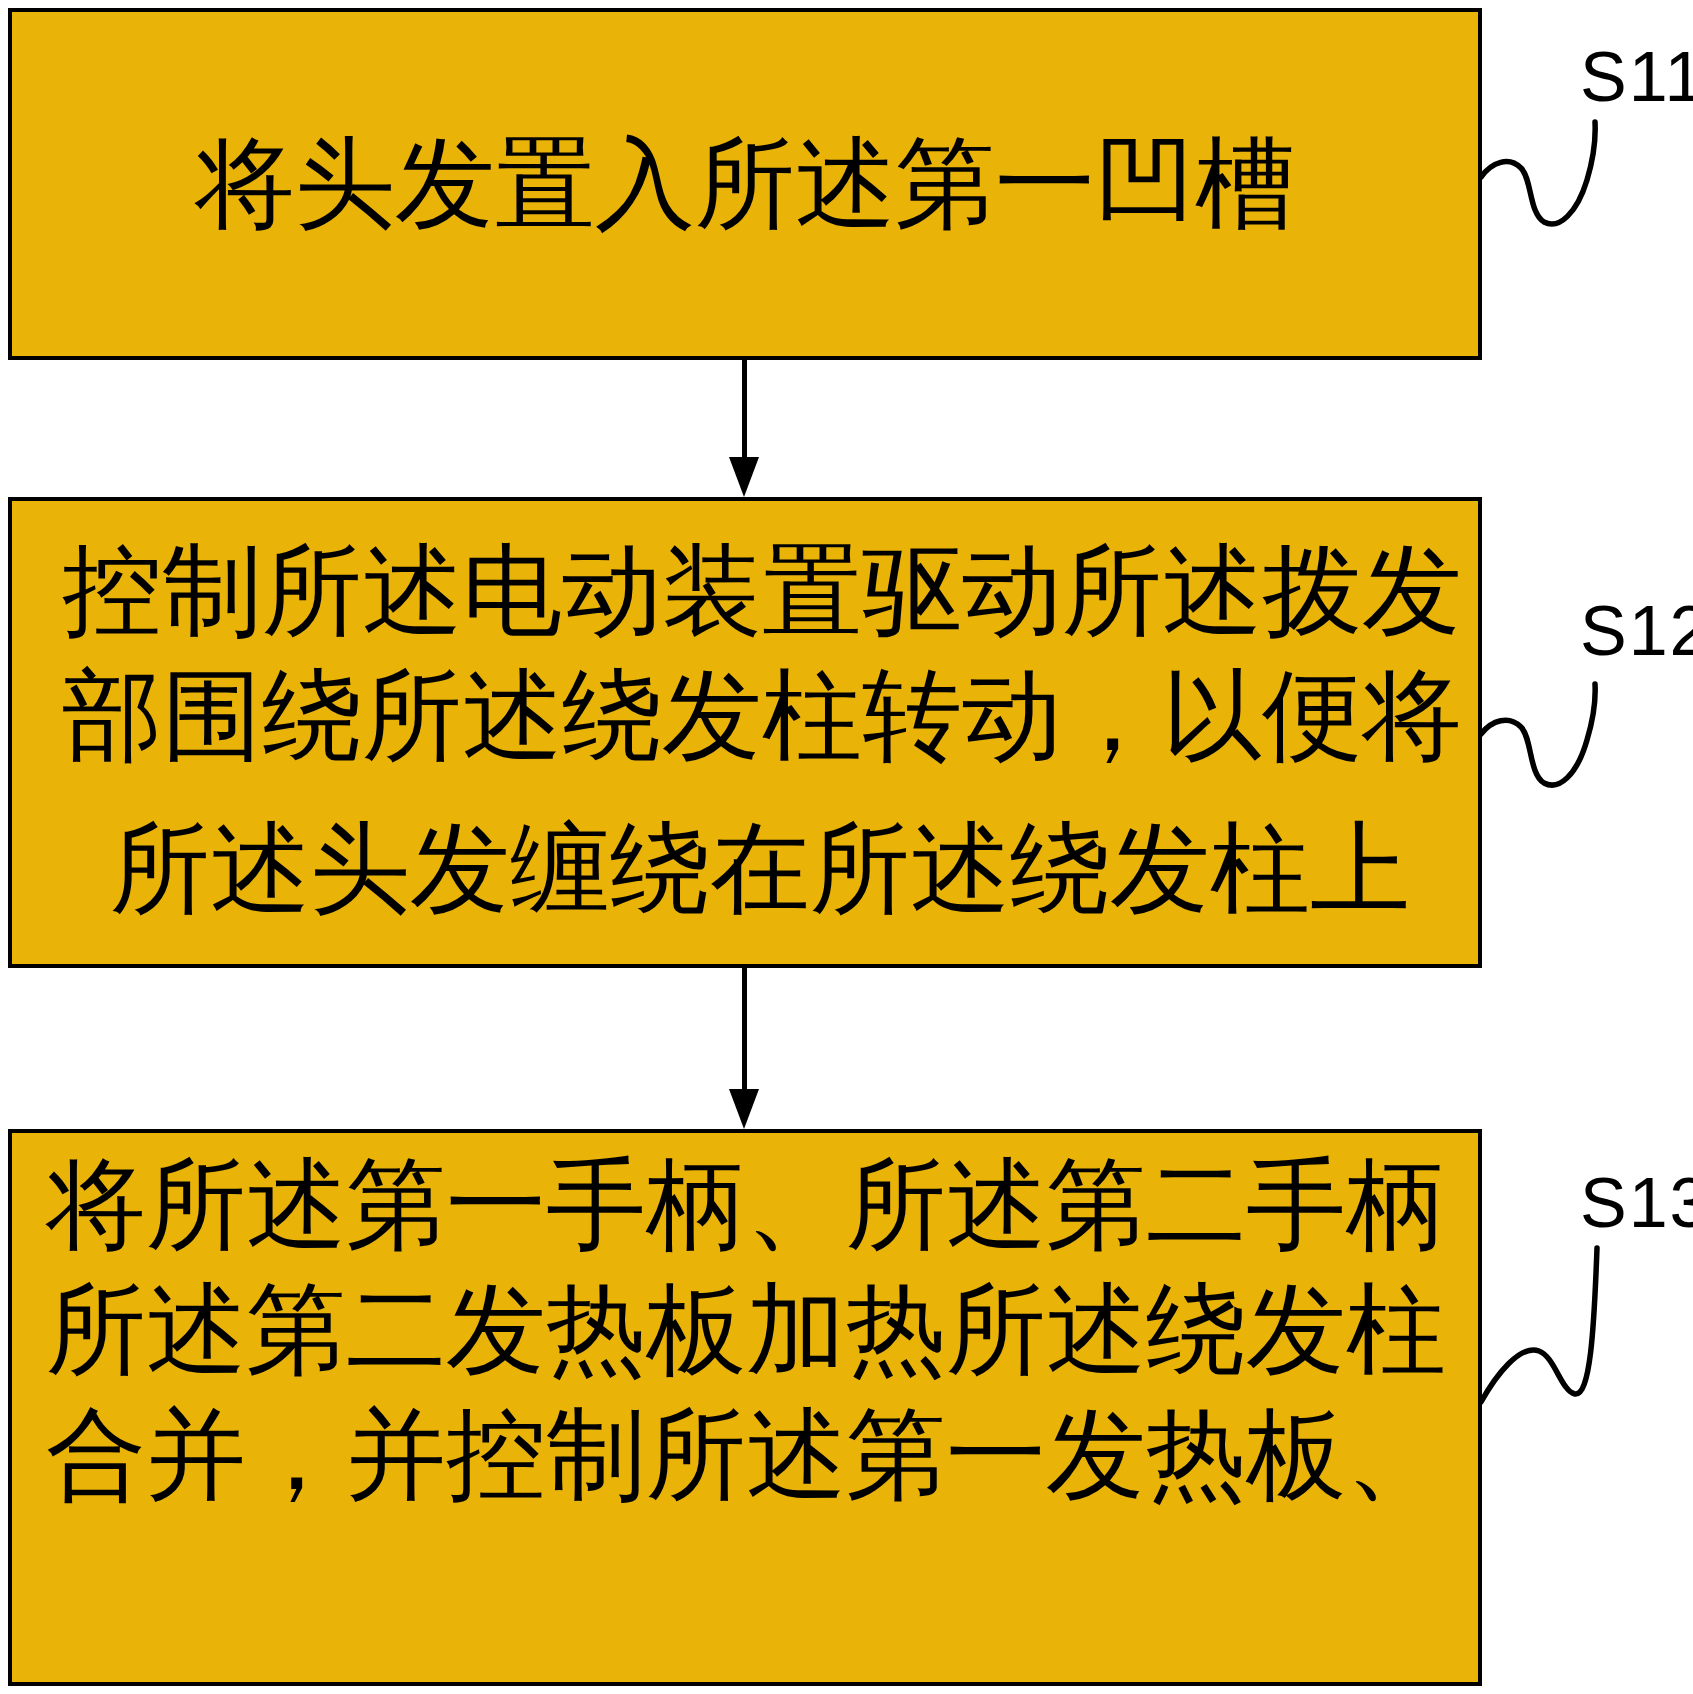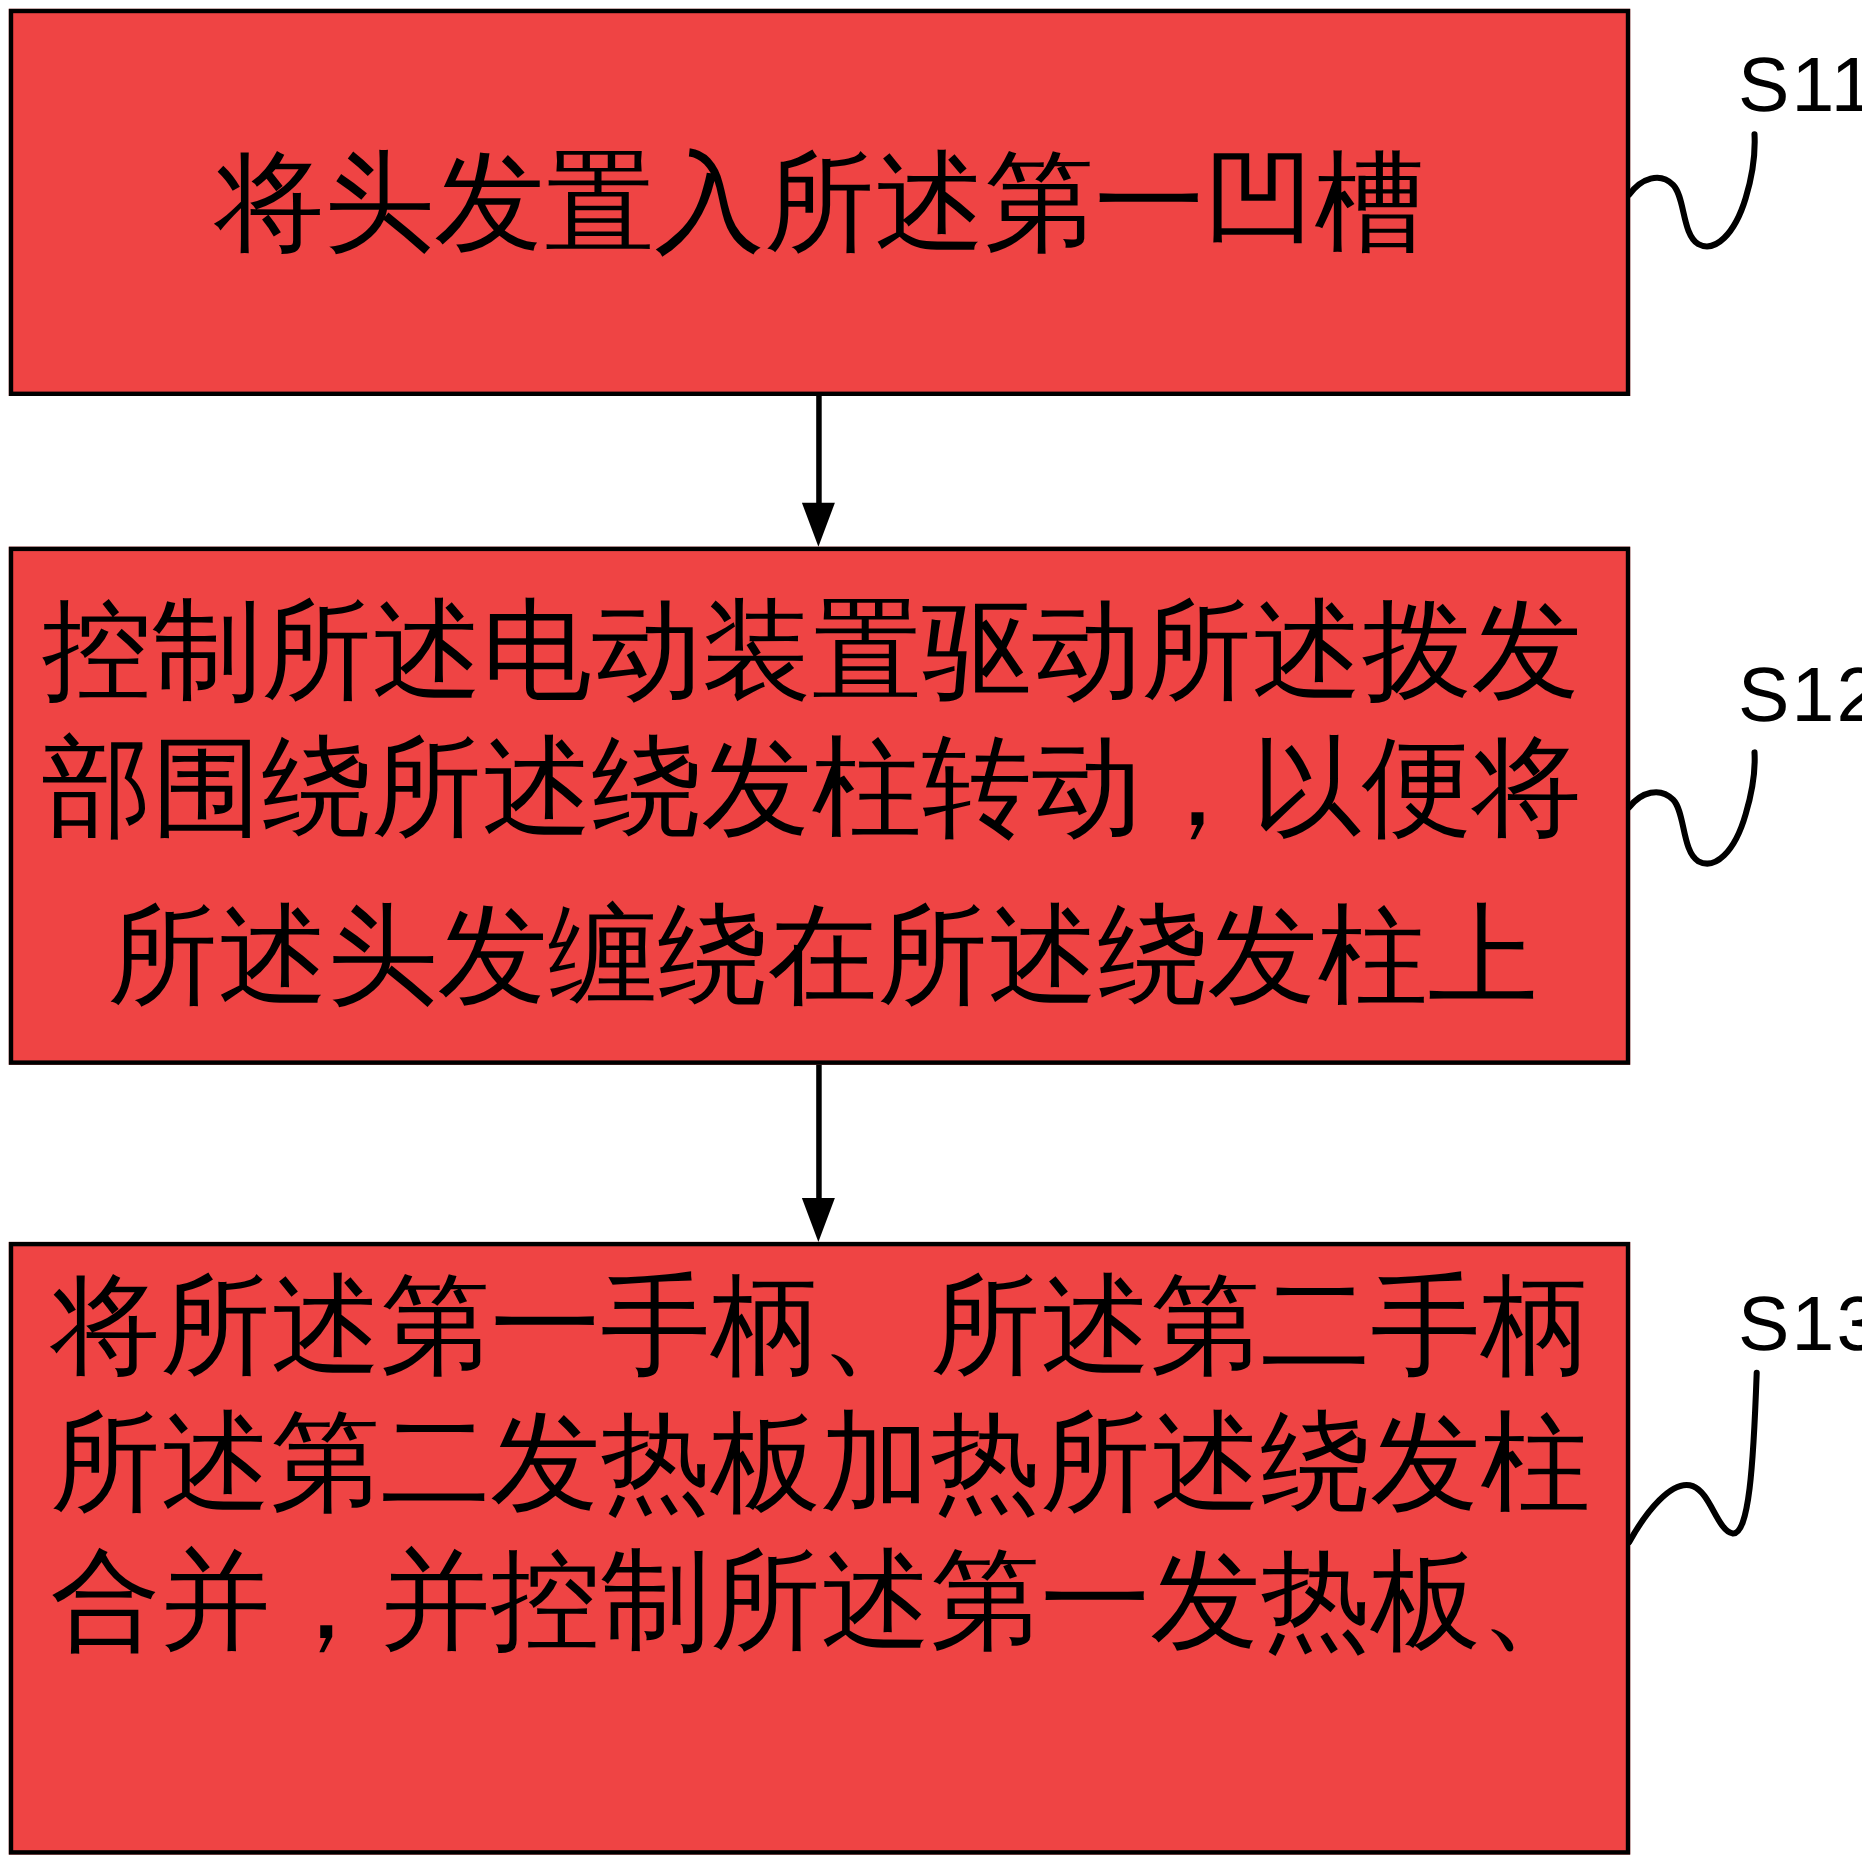--- a/index.html
+++ b/index.html
@@ -14,33 +14,33 @@
     background: #ffffff;
     overflow: hidden;
     font-family: "Liberation Serif", serif;
   }
   .step-box {
     position: absolute;
     left: 8px;
     width: 1474px;
     border: 4px solid #000000;
     box-sizing: border-box;
-    background: #ef4444;
+    background: #eab308;
   }
   .box-1 {
     top: 8px;
     height: 352px;
     display: flex;
     align-items: center;
     justify-content: center;
   }
   .box-2 {
     top: 497px;
     height: 471px;
-    padding: 28px 20px 0 26px;
+    padding: 28px 20px 0 50px;
   }
   .box-3 {
     top: 1129px;
     height: 557px;
     padding: 10px 31px 0 34px;
   }
   .step-text {
     font-size: 100px;
     line-height: 125px;
     color: #000000;

